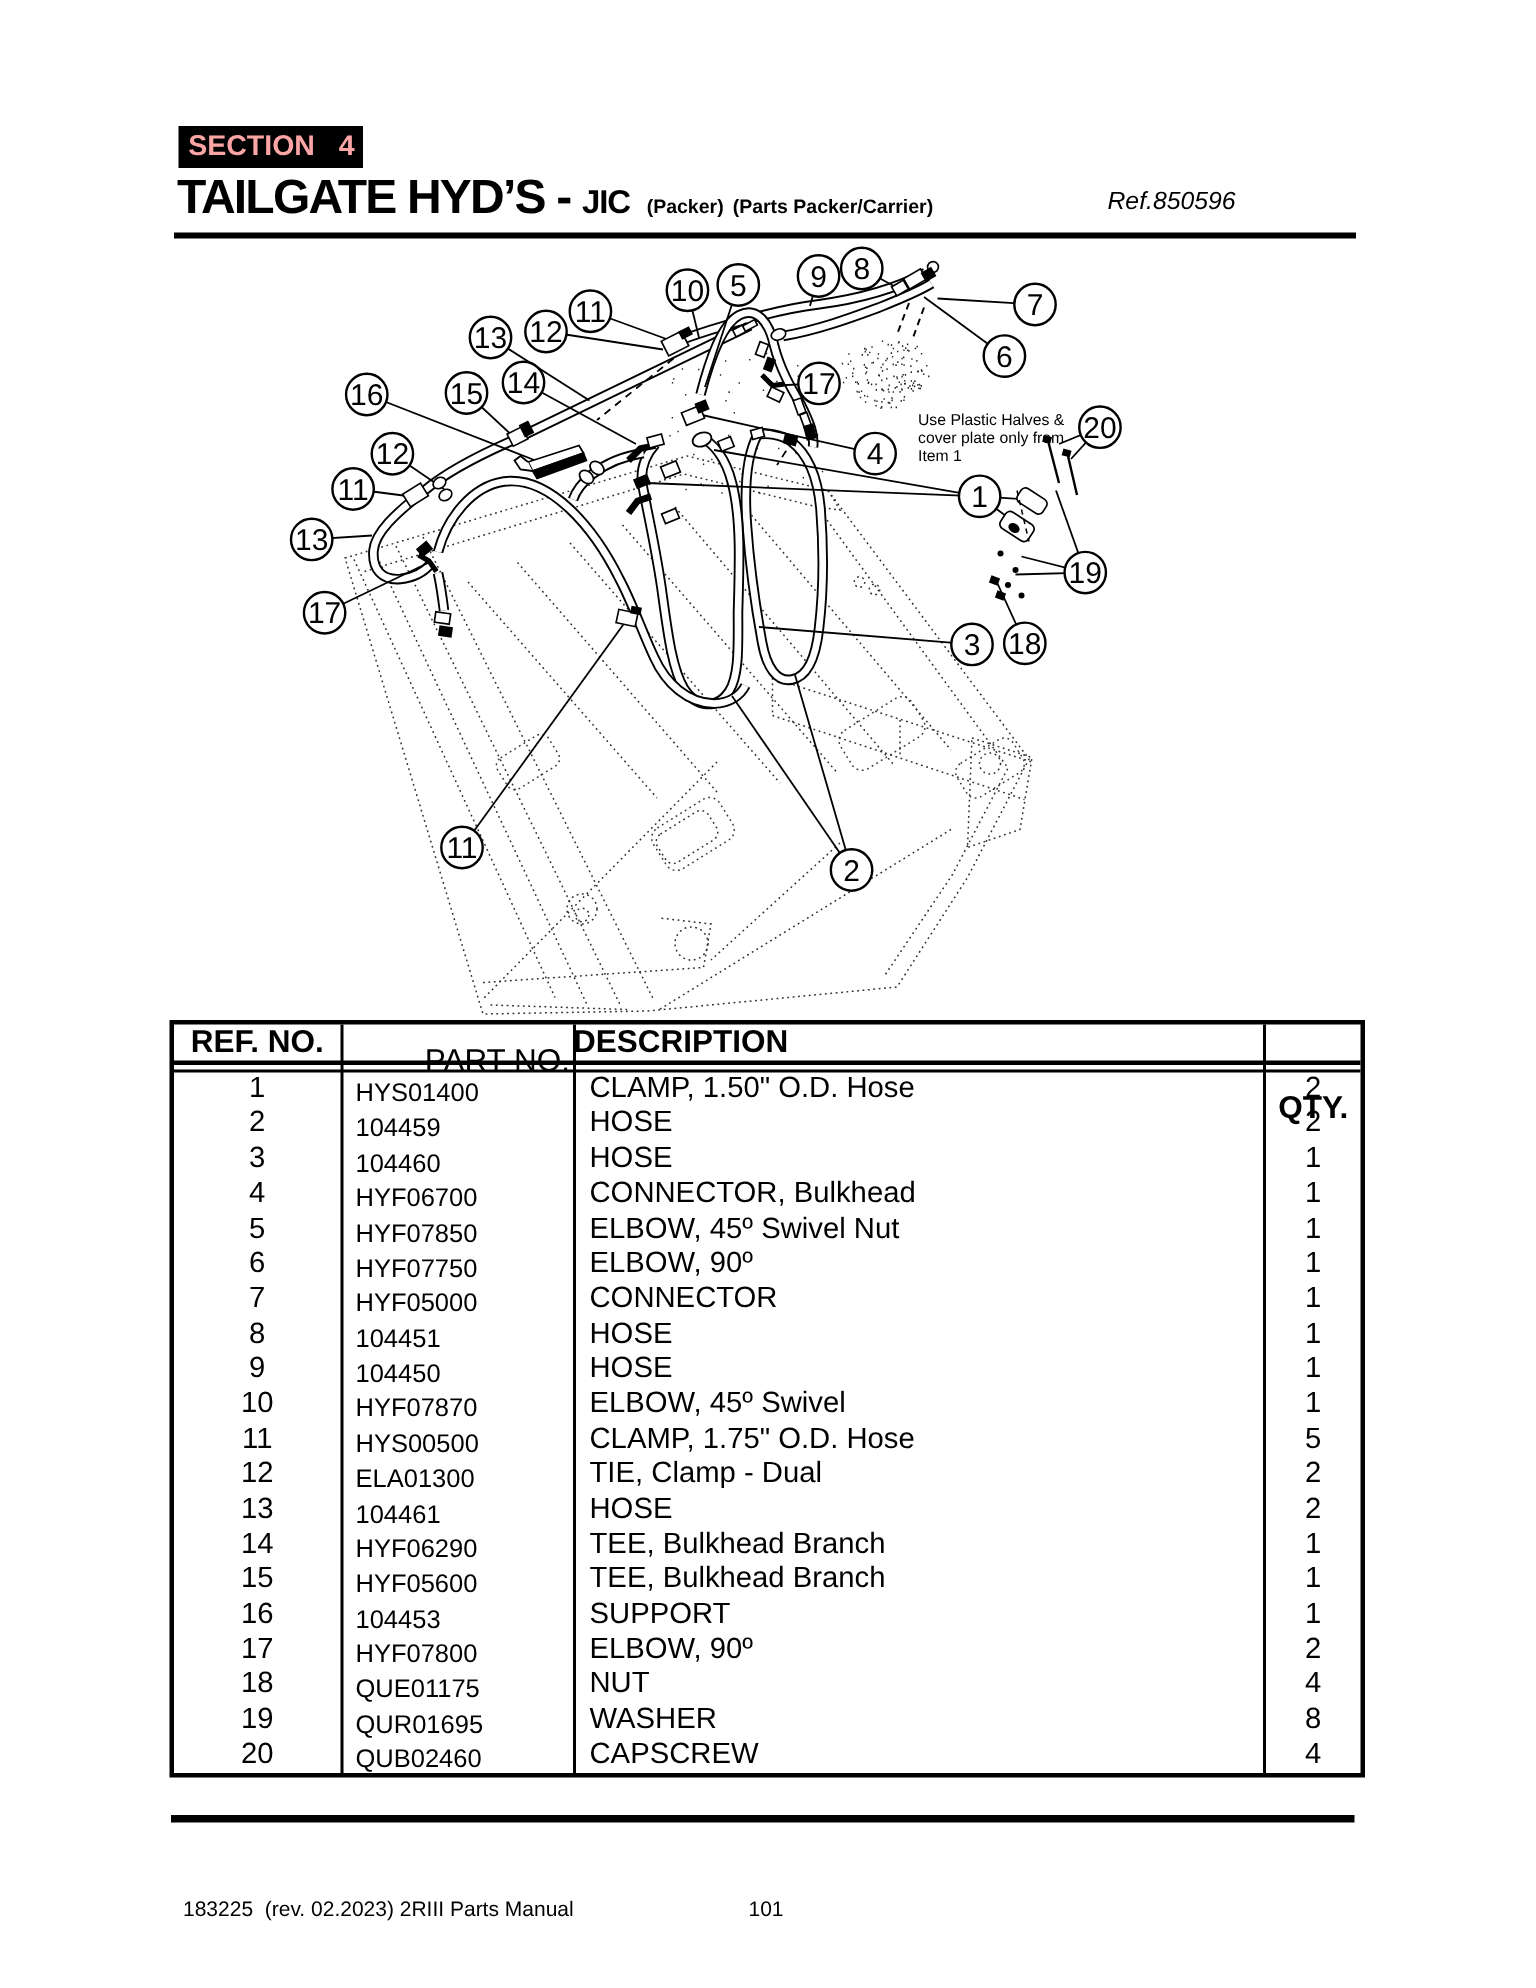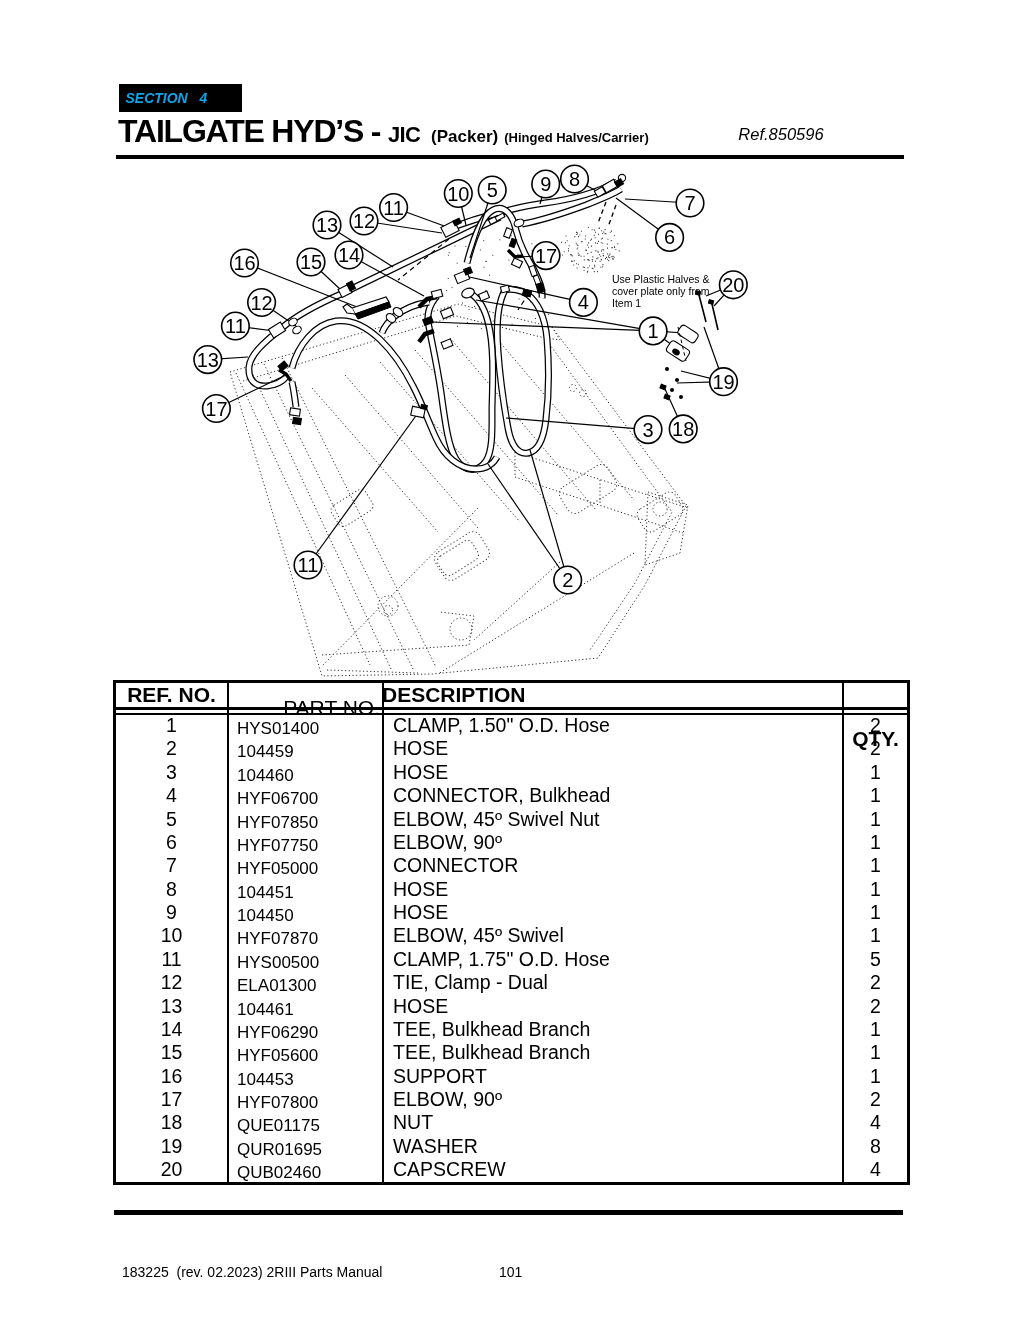--- a/index.html
+++ b/index.html
@@ -2,24 +2,24 @@
 <html><head>
 <meta charset="utf-8">
 <style>
 html,body{margin:0;padding:0;}
 body{width:1024px;height:1325px;background:#fff;font-family:"Liberation Sans",sans-serif;position:relative;overflow:hidden;}
 .abs{position:absolute;}
 </style>
 </head>
 <body>
 
-<div class="abs" style="left:119px;top:84px;width:123px;height:28px;background:#000;color:#0ea5e9;font-weight:bold;font-size:14px;line-height:28px;padding-left:6.5px;box-sizing:border-box;font-style:italic;">SECTION&nbsp;&nbsp;&nbsp;4</div>
+<div class="abs" style="left:119px;top:84px;width:123px;height:28px;background:#000;color:#fca5a5;font-weight:bold;font-size:19px;line-height:28px;padding-left:6.5px;box-sizing:border-box;">SECTION&nbsp;&nbsp;&nbsp;4</div>
 
 <div class="abs" style="left:118px;top:113px;white-space:nowrap;">
-  <span style="font-size:32px;font-weight:bold;letter-spacing:-1.2px;">TAILGATE HYD’S - </span><span style="font-size:22px;font-weight:bold;letter-spacing:-0.7px;">JIC</span><span style="font-size:17px;font-weight:bold;margin-left:11px;">(Packer)</span><span style="font-size:13px;font-weight:bold;margin-left:6px;">(Hinged Halves/Carrier)</span>
+  <span style="font-size:32px;font-weight:bold;letter-spacing:-1.2px;">TAILGATE HYD’S - </span><span style="font-size:22px;font-weight:bold;letter-spacing:-0.7px;">JIC</span><span style="font-size:13px;font-weight:bold;margin-left:11px;">(Packer)</span><span style="font-size:13px;font-weight:bold;margin-left:6px;">(Parts Packer/Carrier)</span>
 </div>
 
 <div class="abs" style="left:681px;top:125px;width:200px;text-align:center;font-size:16.5px;font-style:italic;">Ref.850596</div>
 
 <div class="abs" style="left:116px;top:155px;width:788px;height:4px;background:#000;"></div>
 
 <svg class="abs" style="left:100px;top:160px;font-family:'Liberation Sans',sans-serif;" width="860" height="520" viewBox="100 160 860 520">
 <path d="M230,372 L458,304 L552,327 L686,506 L645,585 L598,658 L432,674 L322,676 Z" fill="none" stroke="#2e2e2e" stroke-width="1" stroke-dasharray="1.2,2.4"></path>
 <path d="M243,381 L456,316 L545,338" fill="none" stroke="#2e2e2e" stroke-width="1" stroke-dasharray="1.2,2.4"></path>
 <path d="M552,327 L560,340 L545,338" fill="none" stroke="#2e2e2e" stroke-width="1" stroke-dasharray="1.2,2.4"></path>

